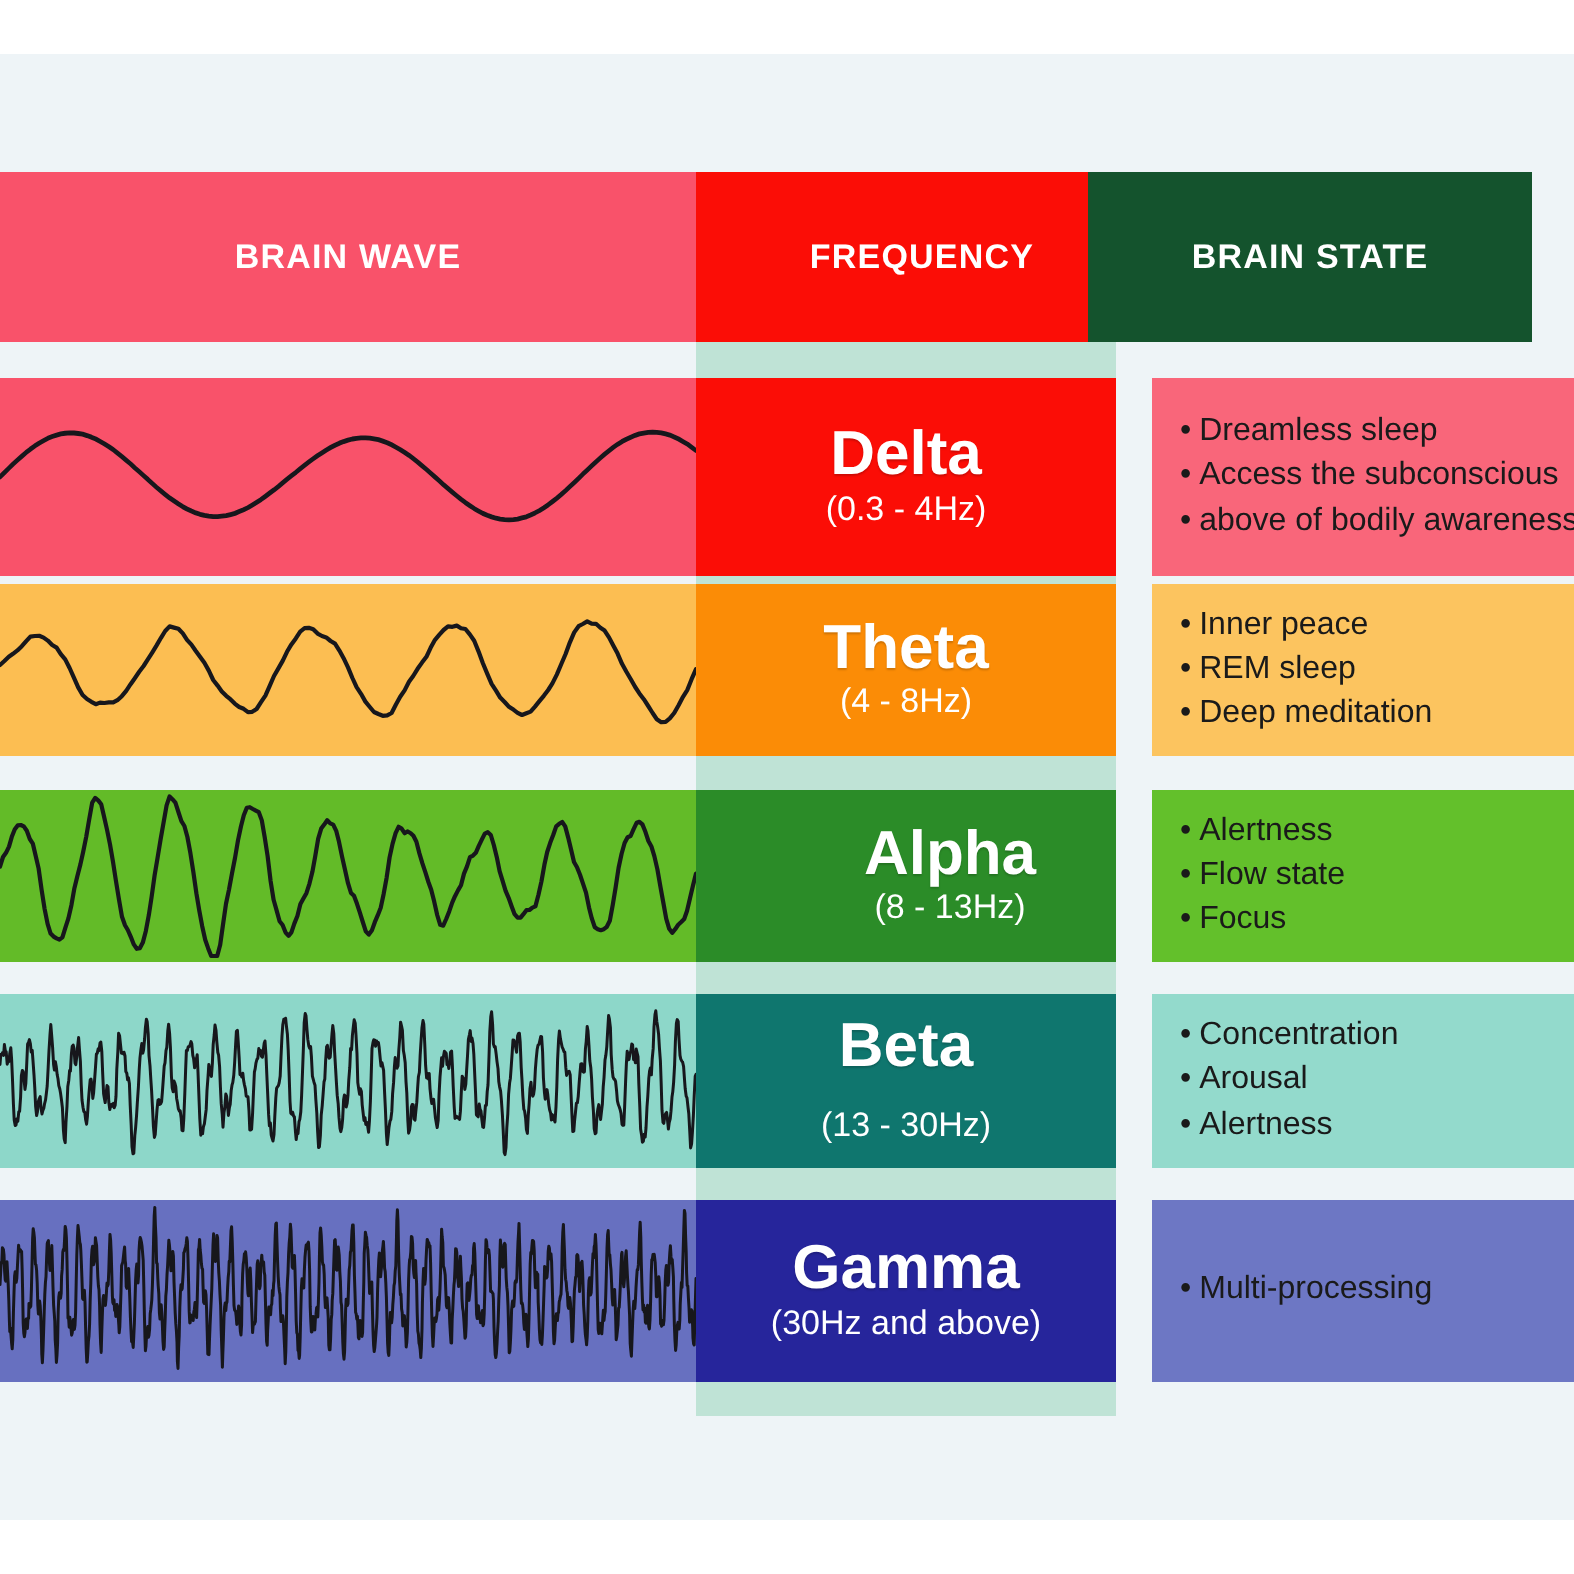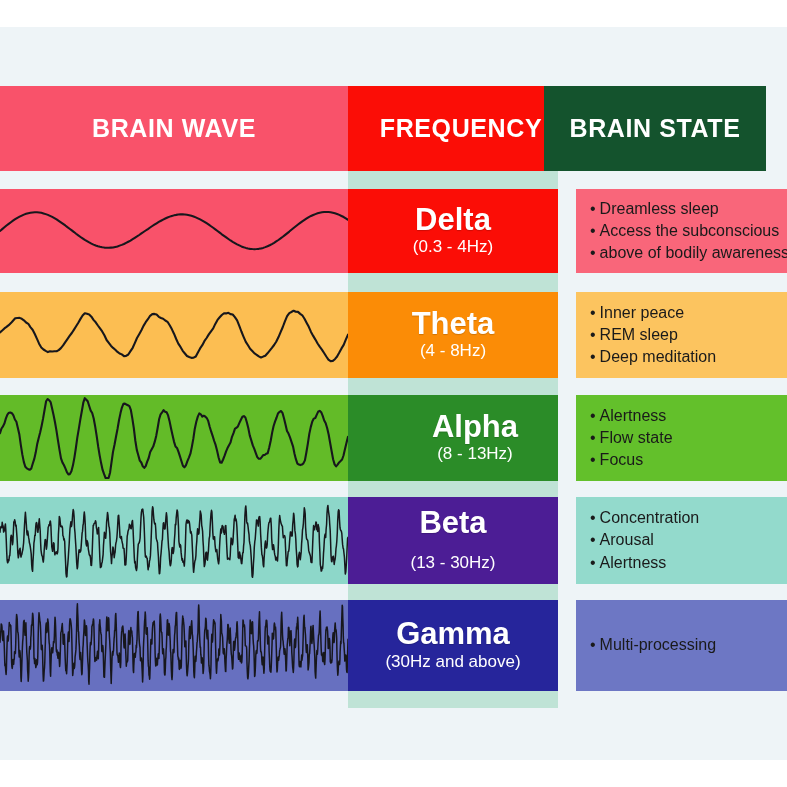--- a/index.html
+++ b/index.html
@@ -51,21 +51,21 @@
   }
   .hdr-cell {
     position: absolute;
     top: 0;
     height: 85px;
     display: flex;
     align-items: center;
     justify-content: center;
     color: #ffffff;
     font-weight: bold;
-    font-size: 25px;
+    font-size: 17px;
     letter-spacing: 0.6px;
     box-sizing: border-box;
   }
   .hdr-wave  { left: 0px;   width: 348px; background: #f9526a; }
   .hdr-freq  { left: 348px; width: 226px; background: #fb0d06; }
   .hdr-state { left: 544px; width: 222px; background: #14532d; }
 
   
   .row { position: absolute; left: 0px; width: 780px; }
   .cell {
@@ -123,21 +123,21 @@
   <div id="panel"></div>
   <div id="freq-band"></div>
 
   <div class="header-row">
     <div class="hdr-cell hdr-wave">BRAIN WAVE</div>
     <div class="hdr-cell hdr-freq">FREQUENCY</div>
     <div class="hdr-cell hdr-state">BRAIN STATE</div>
   </div>
 
   <div id="rows-host">
-      <div class="row" id="row-delta" style="top: 189px; height: 84px;">
+      <div class="row" id="row-delta" style="top: 189px; height: 99px;">
         <div class="cell cell-wave" style="background: rgb(249, 82, 106);">
           <svg class="wave-svg" viewBox="0 0 348 86" preserveAspectRatio="none">
             <path d="M0.0,43.0L2.2,41.1L4.4,39.2L6.5,37.4L8.7,35.7L10.9,34.0L13.0,32.4L15.2,30.9L17.4,29.5L19.6,28.3L21.8,27.2L23.9,26.2L26.1,25.4L28.3,24.8L30.4,24.3L32.6,24.0L34.8,23.8L37.0,23.9L39.1,24.1L41.3,24.4L43.5,25.0L45.7,25.7L47.9,26.5L50.0,27.5L52.2,28.6L54.4,29.8L56.6,31.1L58.7,32.6L60.9,34.1L63.1,35.7L65.3,37.3L67.4,39.0L69.6,40.7L71.8,42.4L74.0,44.1L76.1,45.8L78.3,47.5L80.5,49.1L82.6,50.6L84.8,52.1L87.0,53.4L89.2,54.7L91.4,55.9L93.5,56.9L95.7,57.8L97.9,58.6L100.0,59.2L102.2,59.7L104.4,60.0L106.6,60.2L108.8,60.2L110.9,60.0L113.1,59.8L115.3,59.3L117.5,58.8L119.6,58.0L121.8,57.2L124.0,56.3L126.1,55.2L128.3,54.0L130.5,52.8L132.7,51.4L134.8,50.0L137.0,48.6L139.2,47.1L141.4,45.5L143.5,44.0L145.7,42.5L147.9,41.0L150.1,39.4L152.3,37.9L154.4,36.5L156.6,35.1L158.8,33.7L161.0,32.5L163.1,31.3L165.3,30.2L167.5,29.2L169.7,28.3L171.8,27.6L174.0,27.0L176.2,26.5L178.3,26.2L180.5,26.0L182.7,26.0L184.9,26.1L187.0,26.4L189.2,26.8L191.4,27.4L193.6,28.1L195.8,29.0L197.9,30.0L200.1,31.1L202.3,32.3L204.5,33.6L206.6,35.0L208.8,36.5L211.0,38.1L213.2,39.7L215.3,41.3L217.5,43.0L219.7,44.7L221.8,46.4L224.0,48.0L226.2,49.6L228.4,51.2L230.5,52.7L232.7,54.1L234.9,55.4L237.1,56.7L239.3,57.8L241.4,58.8L243.6,59.6L245.8,60.3L248.0,60.9L250.1,61.3L252.3,61.5L254.5,61.6L256.7,61.5L258.8,61.3L261.0,60.8L263.2,60.3L265.3,59.5L267.5,58.6L269.7,57.6L271.9,56.4L274.1,55.1L276.2,53.7L278.4,52.2L280.6,50.6L282.8,48.9L284.9,47.2L287.1,45.4L289.3,43.6L291.4,41.8L293.6,40.0L295.8,38.2L298.0,36.4L300.2,34.7L302.3,33.1L304.5,31.6L306.7,30.1L308.8,28.8L311.0,27.6L313.2,26.6L315.4,25.7L317.6,24.9L319.7,24.3L321.9,23.9L324.1,23.6L326.3,23.5L328.4,23.6L330.6,23.8L332.8,24.3L334.9,24.8L337.1,25.6L339.3,26.5L341.5,27.6L343.7,28.7L345.8,30.1L348.0,31.5" fill="none" stroke="#17171c" stroke-width="2.1" stroke-linecap="round" stroke-linejoin="round"></path>
           </svg>
         </div>
         <div class="cell cell-freq" style="background: rgb(251, 13, 6);">
           <div class="freq-name">Delta</div>
           <div class="freq-range">(0.3 - 4Hz)</div>
         </div>
         <div class="cell cell-state" style="background: rgb(249, 102, 122);">
@@ -177,21 +177,21 @@
           <div class="bullet-line"><span class="bullet-dot">•</span><span>Flow state</span></div>
           <div class="bullet-line"><span class="bullet-dot">•</span><span>Focus</span></div>
         </div>
       </div>
       <div class="row" id="row-beta" style="top: 497px; height: 87px;">
         <div class="cell cell-wave" style="background: rgb(141, 215, 201);">
           <svg class="wave-svg" viewBox="0 0 348 87" preserveAspectRatio="none">
             <path d="M0.0,35.2L0.4,30.2L0.9,30.2L1.3,29.3L1.8,30.7L2.2,25.3L2.7,28.6L3.1,28.9L3.6,35.1L4.0,33.5L4.5,33.8L4.9,29.6L5.4,26.9L5.8,32.5L6.2,41.6L6.7,54.9L7.1,63.0L7.6,65.8L8.0,65.5L8.5,62.4L8.9,63.7L9.4,58.8L9.8,58.7L10.3,51.6L10.7,40.8L11.2,38.2L11.6,38.8L12.0,42.5L12.5,47.7L12.9,44.8L13.4,34.1L13.8,25.1L14.3,24.0L14.7,22.8L15.2,24.9L15.6,29.0L16.1,28.1L16.5,33.4L17.0,40.4L17.4,47.2L17.8,56.0L18.3,60.8L18.7,59.0L19.2,53.7L19.6,52.4L20.1,51.3L20.5,57.1L21.0,60.0L21.4,58.3L21.9,57.1L22.3,54.8L22.8,52.8L23.2,49.5L23.6,46.0L24.1,36.5L24.5,28.3L25.0,20.3L25.4,15.3L25.9,21.6L26.3,26.7L26.8,35.3L27.2,38.0L27.7,33.9L28.1,36.1L28.6,40.4L29.0,42.4L29.4,45.8L29.9,47.5L30.3,49.8L30.8,53.5L31.2,56.9L31.7,67.9L32.1,72.4L32.6,74.3L33.0,63.9L33.5,56.0L33.9,46.2L34.4,43.1L34.8,38.3L35.2,38.6L35.7,30.1L36.1,26.2L36.6,25.5L37.0,27.2L37.5,34.5L37.9,35.3L38.4,31.2L38.8,26.2L39.3,21.8L39.7,27.4L40.2,33.8L40.6,45.2L41.0,53.0L41.5,56.6L41.9,58.7L42.4,59.2L42.8,62.7L43.3,65.1L43.7,61.3L44.2,53.4L44.6,48.4L45.1,42.9L45.5,42.5L46.0,45.9L46.4,52.2L46.8,49.5L47.3,42.9L47.7,37.3L48.2,30.0L48.6,29.7L49.1,27.4L49.5,28.3L50.0,24.6L50.4,24.0L50.9,28.7L51.3,38.8L51.8,49.9L52.2,52.2L52.6,54.3L53.1,49.5L53.5,45.8L54.0,46.4L54.4,54.0L54.9,57.8L55.3,56.0L55.8,55.2L56.2,56.1L56.7,54.7L57.1,56.9L57.6,55.6L58.0,51.1L58.4,37.5L58.9,29.2L59.3,19.6L59.8,20.9L60.2,24.8L60.7,29.6L61.1,29.1L61.6,29.9L62.0,29.1L62.5,31.0L62.9,38.7L63.4,39.6L63.8,42.9L64.2,41.8L64.7,44.7L65.1,55.5L65.6,65.7L66.0,76.4L66.5,79.9L66.9,79.6L67.4,70.8L67.8,66.9L68.3,60.4L68.7,53.8L69.2,46.5L69.6,38.2L70.0,31.8L70.5,27.5L70.9,24.8L71.4,29.6L71.8,27.9L72.3,22.5L72.7,16.8L73.2,12.6L73.6,13.9L74.1,19.9L74.5,30.8L75.0,35.9L75.4,42.5L75.8,48.4L76.3,57.9L76.7,66.2L77.2,71.7L77.6,70.3L78.1,63.5L78.5,57.9L79.0,53.0L79.4,52.8L79.9,55.2L80.3,54.9L80.8,53.8L81.2,48.9L81.6,43.3L82.1,36.1L82.5,34.4L83.0,28.3L83.4,26.7L83.9,18.5L84.3,15.1L84.8,19.7L85.2,26.5L85.7,40.9L86.1,46.9L86.6,48.9L87.0,43.5L87.4,44.5L87.9,46.4L88.3,52.1L88.8,54.8L89.2,57.5L89.7,58.6L90.1,58.4L90.6,62.2L91.0,68.2L91.5,68.4L91.9,62.2L92.4,49.8L92.8,38.3L93.2,28.2L93.7,28.2L94.1,26.4L94.6,26.3L95.0,25.6L95.5,23.8L95.9,24.9L96.4,30.7L96.8,32.3L97.3,36.9L97.7,32.4L98.2,32.7L98.6,30.4L99.0,39.1L99.5,52.2L99.9,62.4L100.4,70.6L100.8,69.7L101.3,69.8L101.7,66.4L102.2,64.9L102.6,61.6L103.1,57.7L103.5,48.2L104.0,41.6L104.4,35.3L104.8,37.6L105.3,40.1L105.7,41.2L106.2,34.4L106.6,25.2L107.1,20.5L107.5,15.5L108.0,18.3L108.4,23.8L108.9,29.2L109.3,30.6L109.8,36.4L110.2,46.4L110.6,54.7L111.1,60.0L111.5,66.6L112.0,59.2L112.4,56.8L112.9,50.0L113.3,51.1L113.8,56.0L114.2,60.7L114.7,56.8L115.1,55.2L115.6,48.2L116.0,45.6L116.4,44.2L116.9,40.5L117.3,34.7L117.8,25.6L118.2,18.7L118.7,18.2L119.1,23.8L119.6,32.2L120.0,40.4L120.5,40.4L120.9,41.5L121.4,39.6L121.8,43.2L122.2,45.3L122.7,47.4L123.1,51.1L123.6,51.3L124.0,51.4L124.5,58.5L124.9,68.0L125.4,68.0L125.8,67.6L126.3,59.6L126.7,50.0L127.2,39.1L127.6,37.3L128.0,34.4L128.5,32.6L128.9,32.1L129.4,27.3L129.8,28.5L130.3,28.3L130.7,31.1L131.2,31.6L131.6,28.5L132.1,24.6L132.5,23.5L133.0,30.7L133.4,40.1L133.8,49.0L134.3,60.2L134.7,65.9L135.2,64.5L135.6,70.4L136.1,72.3L136.5,73.5L137.0,70.3L137.4,61.1L137.9,51.9L138.3,47.1L138.8,46.3L139.2,45.8L139.6,44.3L140.1,41.0L140.5,31.4L141.0,20.9L141.4,15.4L141.9,12.6L142.3,13.5L142.8,12.1L143.2,15.9L143.7,20.1L144.1,27.9L144.6,41.2L145.0,53.7L145.4,59.6L145.9,60.1L146.3,59.1L146.8,61.1L147.2,61.4L147.7,68.5L148.1,72.8L148.6,68.8L149.0,69.8L149.5,63.9L149.9,62.7L150.4,58.9L150.8,50.8L151.2,40.4L151.7,27.0L152.1,14.3L152.6,9.8L153.0,10.9L153.5,17.9L153.9,22.7L154.4,26.0L154.8,27.1L155.3,26.3L155.7,31.2L156.2,41.1L156.6,42.6L157.0,44.1L157.5,45.6L157.9,52.6L158.4,59.5L158.8,68.5L159.3,76.8L159.7,76.4L160.2,70.5L160.6,60.6L161.1,55.9L161.5,50.7L162.0,44.0L162.4,42.6L162.8,33.6L163.3,26.4L163.7,25.7L164.2,31.0L164.6,32.1L165.1,31.6L165.5,26.3L166.0,19.9L166.4,15.8L166.9,19.8L167.3,28.8L167.8,37.3L168.2,44.2L168.6,50.6L169.1,54.9L169.5,61.7L170.0,67.2L170.4,68.8L170.9,66.7L171.3,62.8L171.8,52.9L172.2,50.5L172.7,51.0L173.1,56.5L173.6,54.6L174.0,50.5L174.4,42.8L174.9,36.6L175.3,27.3L175.8,27.8L176.2,20.7L176.7,16.1L177.1,12.9L177.6,14.6L178.0,20.6L178.5,30.1L178.9,44.3L179.4,47.8L179.8,50.1L180.2,47.4L180.7,48.8L181.1,55.4L181.6,59.8L182.0,63.2L182.5,61.8L182.9,65.2L183.4,64.2L183.8,65.9L184.3,69.1L184.7,63.8L185.2,53.7L185.6,40.6L186.0,27.3L186.5,24.2L186.9,22.9L187.4,23.1L187.8,26.1L188.3,23.5L188.7,24.6L189.2,24.3L189.6,26.9L190.1,32.2L190.5,36.0L191.0,34.4L191.4,36.3L191.8,38.2L192.3,49.3L192.7,57.5L193.2,69.8L193.6,75.3L194.1,70.7L194.5,66.6L195.0,63.5L195.4,62.8L195.9,58.7L196.3,49.8L196.8,44.1L197.2,36.4L197.6,31.8L198.1,36.5L198.5,37.1L199.0,35.9L199.4,28.0L199.9,21.5L200.3,14.1L200.8,16.2L201.2,18.2L201.7,28.3L202.1,30.5L202.6,34.4L203.0,43.8L203.4,49.5L203.9,62.9L204.3,69.6L204.8,67.9L205.2,64.8L205.7,56.4L206.1,55.2L206.6,55.3L207.0,62.4L207.5,63.1L207.9,58.8L208.4,54.1L208.8,47.3L209.2,41.4L209.7,39.1L210.1,30.3L210.6,22.4L211.0,16.7L211.5,13.3L211.9,15.0L212.4,25.5L212.8,35.6L213.3,42.0L213.7,39.8L214.2,42.5L214.6,39.7L215.0,47.3L215.5,52.2L215.9,54.7L216.4,54.4L216.8,52.6L217.3,57.7L217.7,61.9L218.2,64.8L218.6,66.8L219.1,63.1L219.5,50.8L220.0,41.6L220.4,36.8L220.8,31.9L221.3,36.1L221.7,31.4L222.2,28.6L222.6,29.0L223.1,29.7L223.5,35.3L224.0,35.0L224.4,37.3L224.9,33.3L225.3,29.0L225.8,28.5L226.2,35.9L226.6,46.0L227.1,56.4L227.5,62.2L228.0,61.8L228.4,61.2L228.9,61.9L229.3,61.5L229.8,62.7L230.2,58.7L230.7,48.2L231.1,41.1L231.6,42.1L232.0,42.4L232.4,47.7L232.9,45.1L233.3,38.3L233.8,30.2L234.2,22.7L234.7,20.4L235.1,18.3L235.6,23.7L236.0,22.0L236.5,24.7L236.9,29.9L237.4,41.1L237.8,49.9L238.2,60.4L238.7,61.0L239.1,61.4L239.6,55.0L240.0,57.5L240.5,58.6L240.9,62.5L241.4,66.5L241.8,66.7L242.3,61.5L242.7,55.7L243.2,55.6L243.6,48.9L244.0,45.5L244.5,31.4L244.9,18.8L245.4,11.2L245.8,8.9L246.3,15.2L246.7,24.9L247.2,26.6L247.6,26.3L248.1,30.2L248.5,33.8L249.0,37.3L249.4,43.9L249.8,46.4L250.3,48.6L250.7,53.2L251.2,60.4L251.6,68.2L252.1,79.2L252.5,80.3L253.0,76.6L253.4,67.0L253.9,59.9L254.3,50.1L254.8,44.5L255.2,42.1L255.6,36.4L256.1,29.3L256.5,23.0L257.0,23.1L257.4,24.2L257.9,27.0L258.3,29.1L258.8,21.0L259.2,19.8L259.7,19.6L260.1,24.1L260.6,36.8L261.0,43.1L261.4,50.9L261.9,57.6L262.3,58.5L262.8,62.1L263.2,67.7L263.7,69.7L264.1,61.1L264.6,54.5L265.0,47.2L265.5,44.1L265.9,49.8L266.4,51.1L266.8,50.1L267.2,47.3L267.7,37.5L268.1,32.5L268.6,27.6L269.0,25.6L269.5,25.2L269.9,23.4L270.4,21.2L270.8,21.3L271.3,29.0L271.7,41.8L272.2,49.0L272.6,52.6L273.0,50.2L273.5,47.8L273.9,50.4L274.4,55.4L274.8,57.9L275.3,59.5L275.7,63.0L276.2,60.3L276.6,62.7L277.1,63.0L277.5,64.0L278.0,56.3L278.4,46.4L278.8,32.9L279.3,22.7L279.7,18.5L280.2,22.3L280.6,24.3L281.1,26.6L281.5,27.4L282.0,28.9L282.4,29.1L282.9,36.7L283.3,40.7L283.8,38.9L284.2,39.3L284.6,38.6L285.1,40.5L285.5,50.0L286.0,60.8L286.4,68.8L286.9,68.6L287.3,63.3L287.8,58.6L288.2,54.6L288.7,54.4L289.1,51.3L289.6,44.3L290.0,39.4L290.4,35.0L290.9,34.9L291.3,38.6L291.8,39.1L292.2,38.9L292.7,27.6L293.1,23.8L293.6,16.2L294.0,18.5L294.5,26.1L294.9,33.4L295.4,36.9L295.8,42.4L296.2,51.5L296.7,58.6L297.1,67.4L297.6,69.9L298.0,69.4L298.5,60.5L298.9,57.7L299.4,55.3L299.8,59.8L300.3,62.7L300.7,59.2L301.2,54.9L301.6,46.6L302.0,41.9L302.5,33.0L302.9,30.8L303.4,26.3L303.8,19.1L304.3,10.8L304.7,12.6L305.2,16.8L305.6,30.3L306.1,37.7L306.5,41.4L307.0,42.6L307.4,42.7L307.8,43.8L308.3,48.5L308.7,53.4L309.2,55.4L309.6,56.4L310.1,57.9L310.5,59.7L311.0,65.1L311.4,65.6L311.9,65.6L312.3,56.8L312.8,43.9L313.2,34.7L313.6,28.6L314.1,31.1L314.5,32.8L315.0,29.6L315.4,28.7L315.9,25.0L316.3,25.4L316.8,32.8L317.2,31.7L317.7,34.4L318.1,27.5L318.6,29.7L319.0,31.3L319.4,44.7L319.9,56.4L320.3,67.5L320.8,70.6L321.2,74.1L321.7,73.6L322.1,70.1L322.6,71.5L323.0,67.0L323.5,56.5L323.9,51.1L324.4,42.2L324.8,38.4L325.2,37.0L325.7,40.4L326.1,32.5L326.6,27.2L327.0,16.4L327.5,10.3L327.9,8.4L328.4,13.7L328.8,16.3L329.3,20.1L329.7,26.8L330.2,33.5L330.6,45.0L331.0,58.1L331.5,64.2L331.9,64.7L332.4,61.3L332.8,59.8L333.3,59.2L333.7,62.4L334.2,67.5L334.6,64.3L335.1,62.4L335.5,58.6L336.0,51.5L336.4,48.8L336.8,44.3L337.3,35.6L337.7,23.6L338.2,14.7L338.6,12.8L339.1,13.7L339.5,22.7L340.0,30.7L340.4,32.6L340.9,33.6L341.3,34.0L341.8,36.3L342.2,42.1L342.6,47.4L343.1,51.1L343.5,51.9L344.0,56.5L344.4,59.9L344.9,69.1L345.3,77.0L345.8,74.9L346.2,69.2L346.7,60.6L347.1,51.0L347.6,41.2L348.0,40.2" fill="none" stroke="#17171c" stroke-width="1.5" stroke-linecap="round" stroke-linejoin="round"></path>
           </svg>
         </div>
-        <div class="cell cell-freq" style="background: #4c1d95; gap: 12px;">
+        <div class="cell cell-freq" style="background: #0f766e; gap: 12px;">
           <div class="freq-name">Beta</div>
           <div class="freq-range">(13 - 30Hz)</div>
         </div>
         <div class="cell cell-state" style="background: rgb(147, 218, 204);">
           <div class="bullet-line"><span class="bullet-dot">•</span><span>Concentration</span></div>
           <div class="bullet-line"><span class="bullet-dot">•</span><span>Arousal</span></div>
           <div class="bullet-line"><span class="bullet-dot">•</span><span>Alertness</span></div>
         </div>
       </div>
       <div class="row" id="row-gamma" style="top: 600px; height: 91px;">

